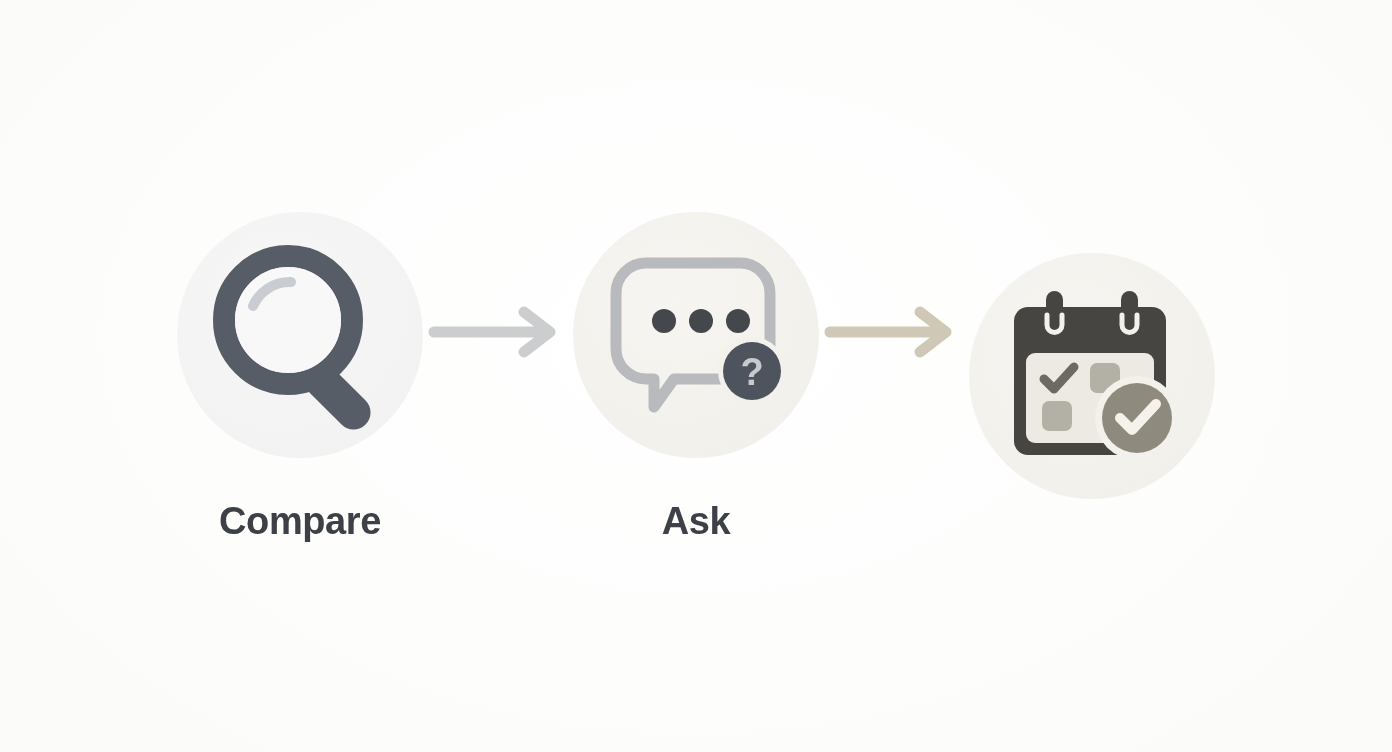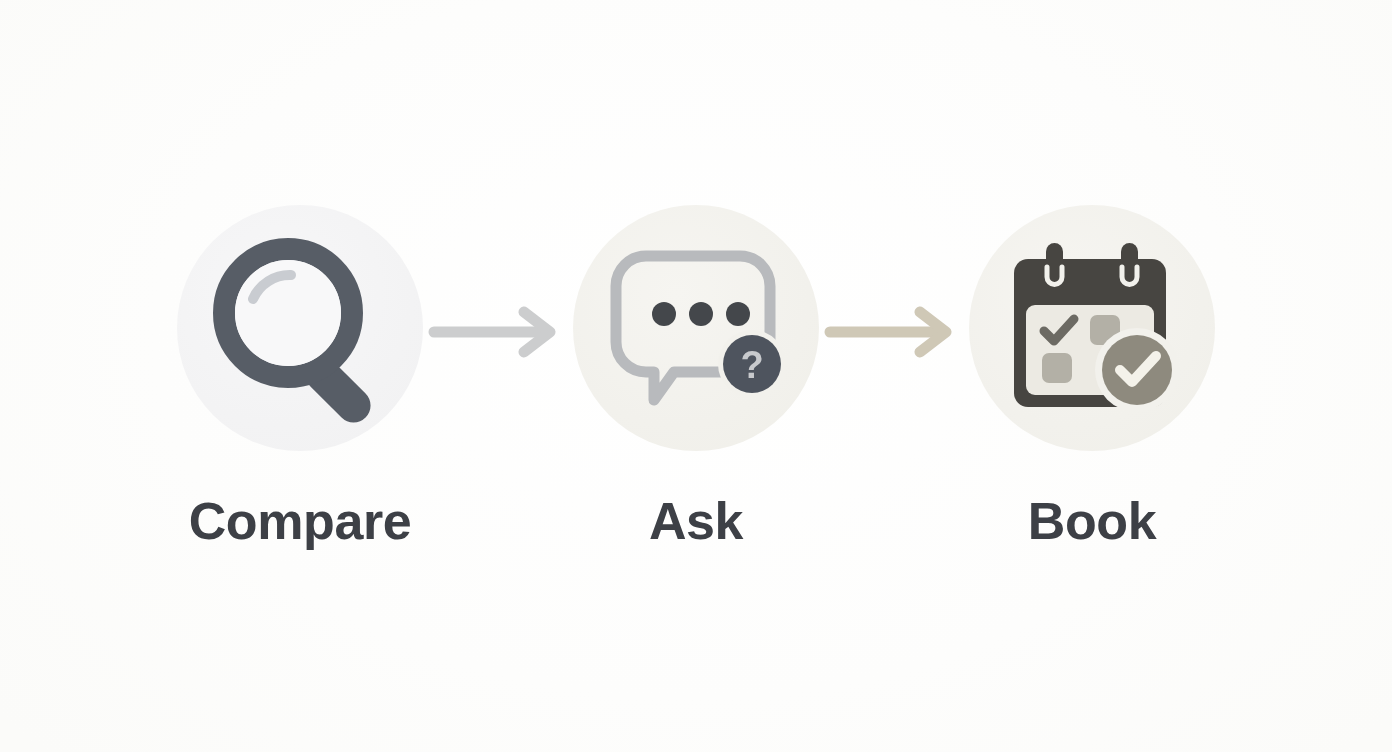--- a/index.html
+++ b/index.html
@@ -59,21 +59,21 @@
   .disc.warm {
     background: radial-gradient(circle at 42% 36%, #f6f5f1 0%, #f2f1ec 62%, #f0efe9 100%);
   }
 
   .disc svg {
     display: block;
   }
 
   .step-label {
     margin-top: 44px;
-    font-size: 52px;
+    font-size: 38px;
     font-weight: bold;
     letter-spacing: -0.4px;
     color: #3d4046;
     line-height: 1;
     white-space: nowrap;
     text-align: center;
   }
 
   
   .connector {
@@ -171,17 +171,16 @@
           <polyline points="42,92 52,102 72,80" fill="none" stroke="#6c6a63" stroke-width="9" stroke-linecap="round" stroke-linejoin="round"></polyline>
 
           <rect x="88" y="76" width="30" height="30" rx="7" fill="#b3b0a6"></rect>
           <rect x="40" y="114" width="30" height="30" rx="7" fill="#b3b0a6"></rect>
 
           <circle cx="135" cy="131" r="42" fill="#f2f1ec"></circle>
           <circle cx="135" cy="131" r="35" fill="#8e8a7e"></circle>
           <polyline points="118,131 130,143 154,117" fill="none" stroke="#f4f2ea" stroke-width="10" stroke-linecap="round" stroke-linejoin="round"></polyline>
         </svg>
       </div>
-      <div class="step-label">Book</div>
     </div>
 
   </div>
 </div>
 
 </body></html>

